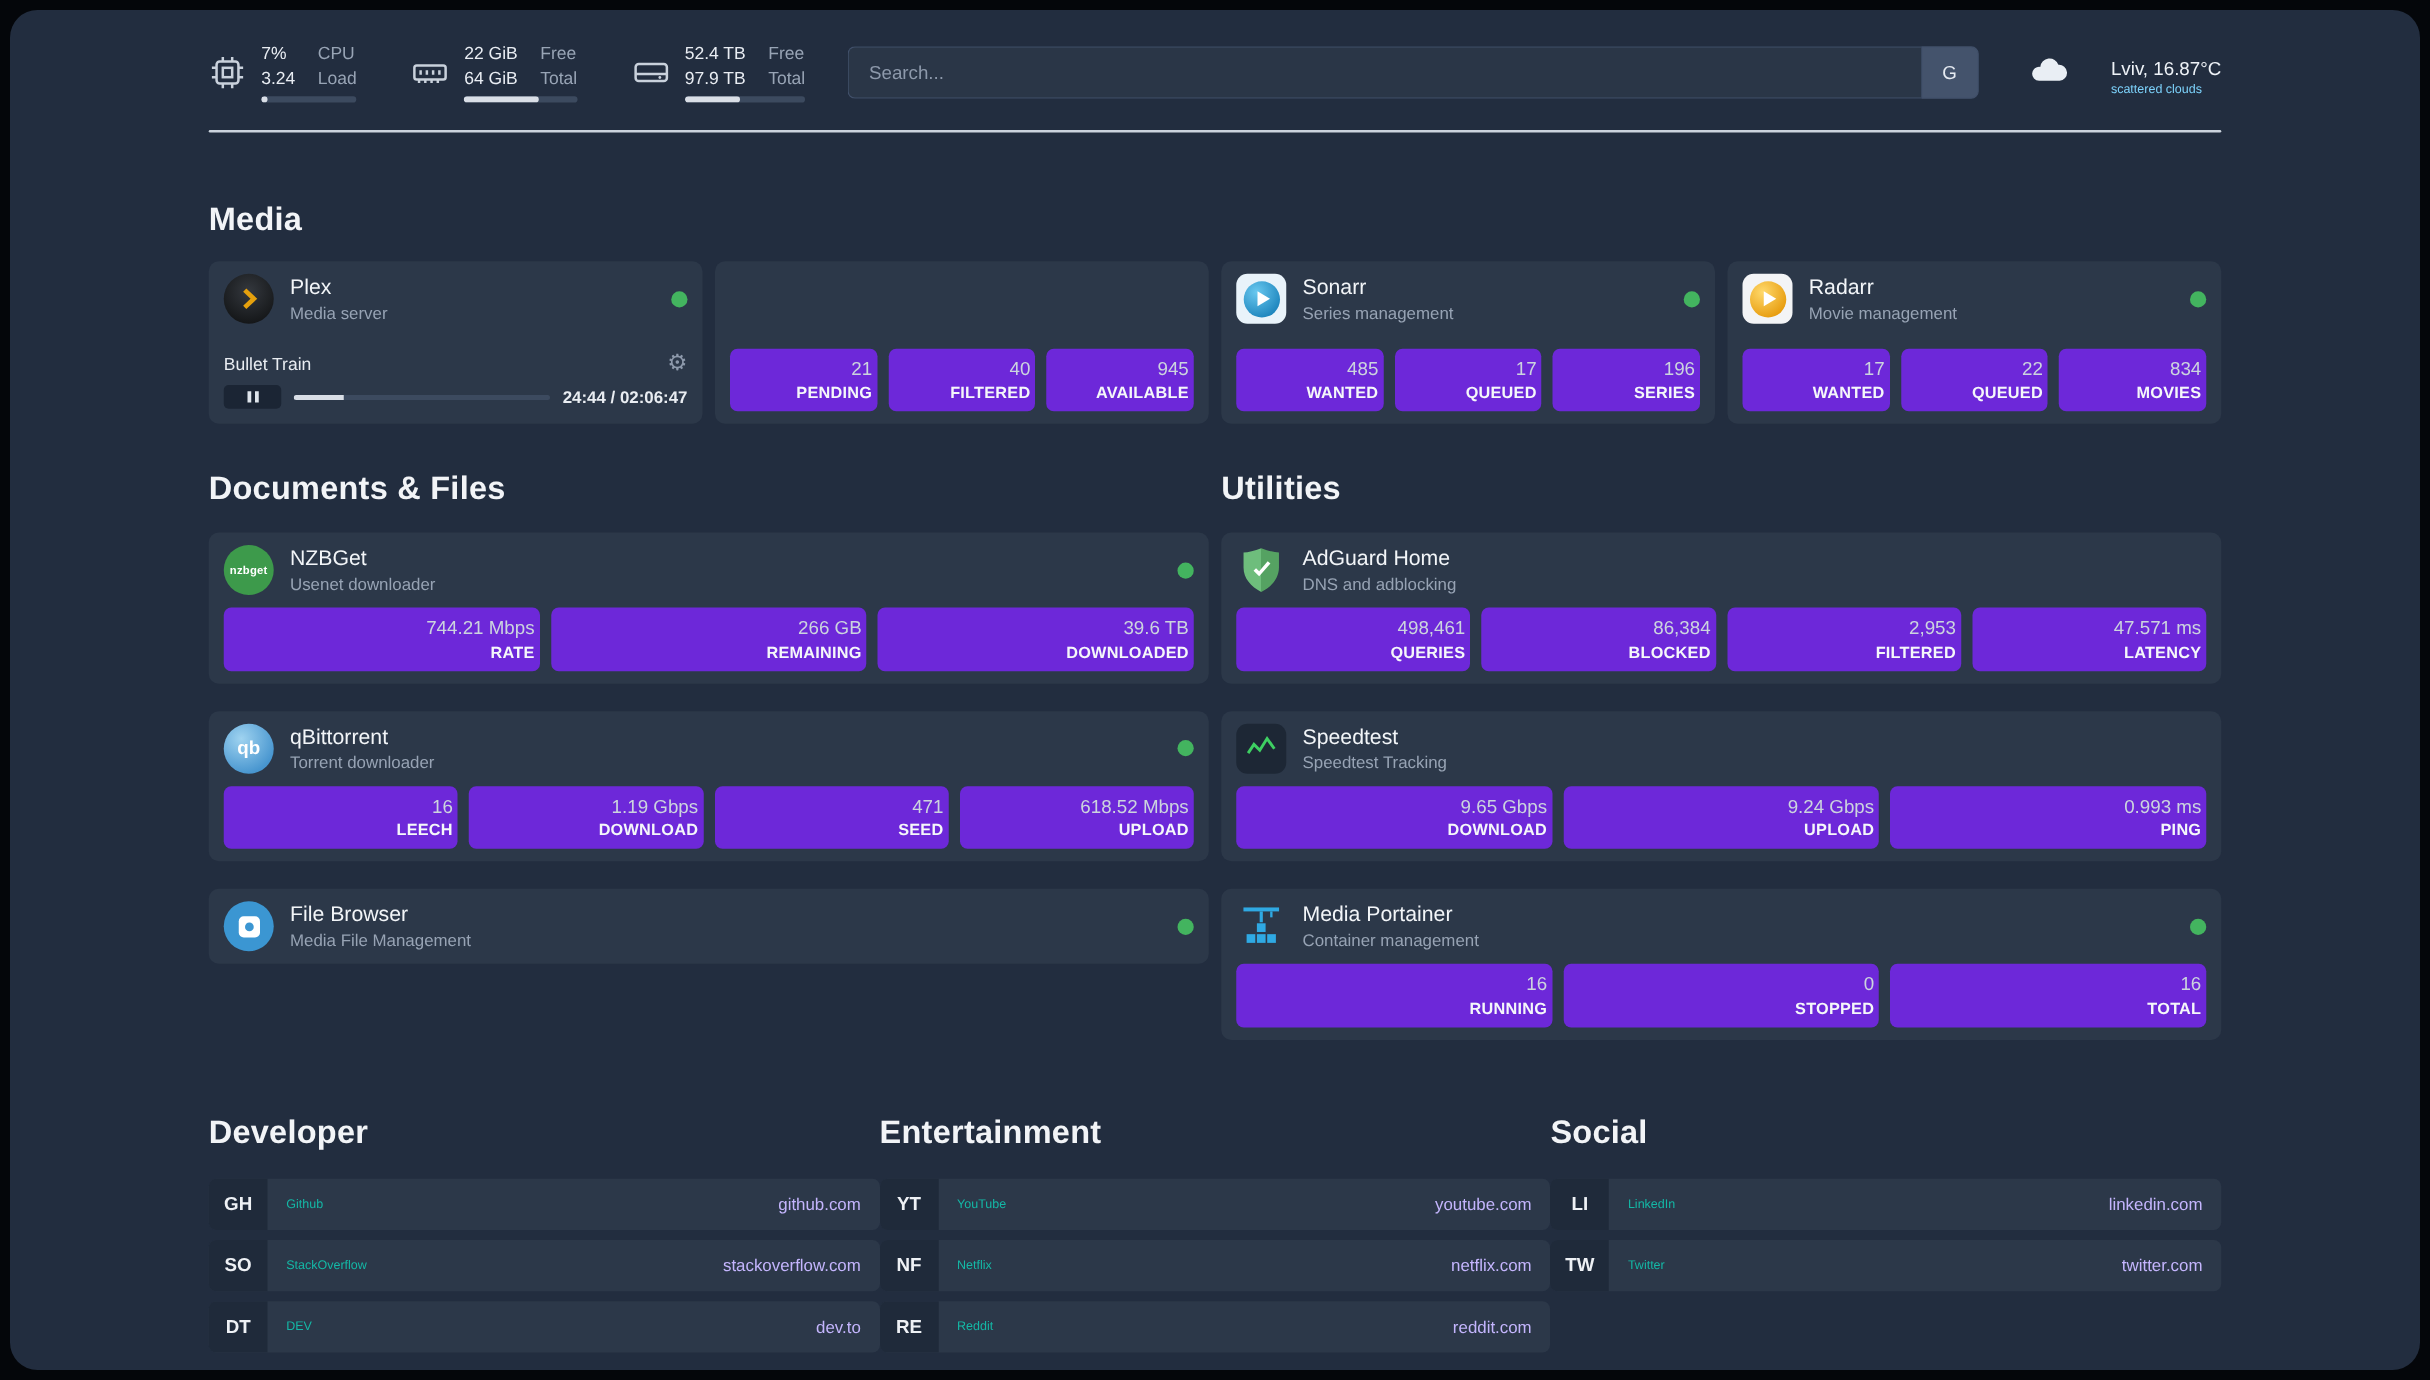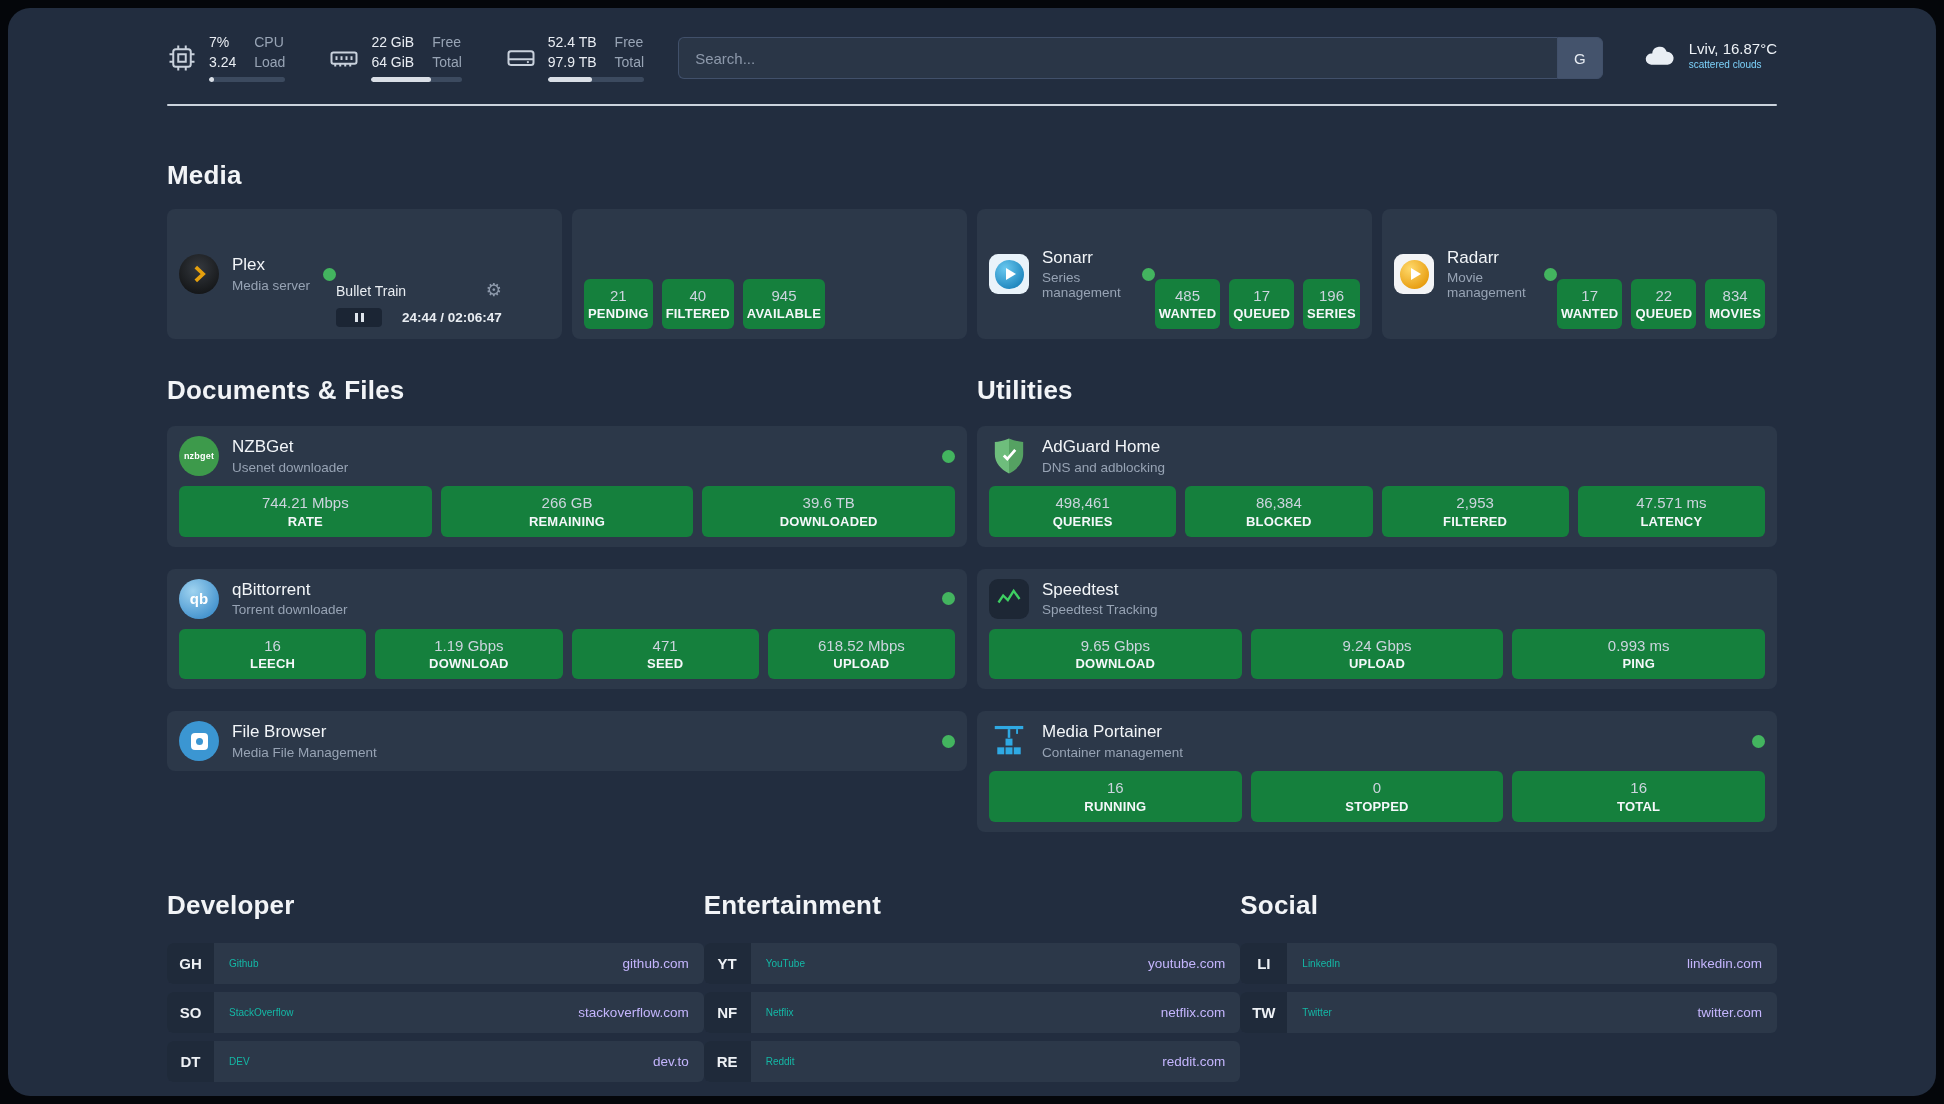--- a/index.html
+++ b/index.html
@@ -15,40 +15,40 @@
 .m-rows{display:flex;gap:18px}
 .m-col{display:flex;flex-direction:column;gap:2px;font-size:14px;line-height:1.25;white-space:nowrap}
 .m-col.vals{color:#e9edf3}
 .m-col.labs{color:#98a4b5}
 .m-bar{height:5px;border-radius:3px;background:#3c4a5f;overflow:hidden}
 .m-bar i{display:block;height:100%;background:#d9dee6;border-radius:3px}
 .searchwrap{flex:1;display:flex;height:42px}
 .searchwrap input{flex:1;background:#2a3647;border:1px solid #41506a;border-right:none;border-radius:6px 0 0 6px;color:#dfe5ec;font-size:15px;padding:0 16px;outline:none;font-family:inherit}
 .searchwrap input::placeholder{color:#8d99ab}
 .gbtn{width:46px;background:#44536c;border:1px solid #41506a;border-radius:0 6px 6px 0;color:#e6ebf2;font-size:15px;cursor:pointer;font-family:inherit}
-.weather{display:flex;align-items:flex-start;gap:8px;color:#eef2f7}
+.weather{display:flex;align-items:flex-end;gap:28px;color:#eef2f7}
 .weather .w1{font-size:15px}
 .weather .w2{font-size:10px;margin-top:2px;color:#7dd3fc}
 .divider{height:2px;background:#cbd3dd;border-radius:1px;margin-top:22px}
 
 
 h2.sec{color:#f2f4f7;font-size:26px;font-weight:700;letter-spacing:.2px}
 .sec-media{margin-top:54px}
 .grid4{display:grid;grid-template-columns:repeat(4,1fr);gap:10px;margin-top:18px}
 .card{background:#2c3849;border-radius:8px;padding:10px 12px;cursor:pointer}
-.grid4 .card{height:130px;display:flex;flex-direction:row}
+.grid4 .card{height:130px;display:flex;flex-direction:column}
 .card-head{display:flex;align-items:center;gap:13px}
 .tile{width:40px;height:40px;border-radius:50%;display:flex;align-items:center;justify-content:center;flex:0 0 auto;position:relative}
 .tile-sq{border-radius:9px}
 .app-name{color:#f2f5f8;font-size:17px;font-weight:500;line-height:1.2}
 .app-sub{color:#97a3b4;font-size:13.5px;margin-top:2px}
 .dot{width:13px;height:13px;border-radius:50%;background:#43b45f;margin-left:auto;flex:0 0 auto}
 .stats{display:flex;gap:9px;margin-top:10px}
 .grid4 .stats{margin-top:auto}
-.stat{flex:1;background:#15803d;border-radius:6px;text-align:center;padding:7px 4px 8px}
+.stat{flex:1;background:#6d28d9;border-radius:6px;text-align:right;padding:7px 4px 8px}
 .stat-v{color:#ccd4de;font-size:15px;line-height:1.3;white-space:nowrap}
 .stat-l{color:#f5f7fa;font-size:13px;font-weight:700;margin-top:1px;letter-spacing:.2px}
 
 
 .player{margin-top:auto;padding-bottom:2px}
 .player-top{display:flex;align-items:flex-end;color:#e9edf2;font-size:14px}
 .gear{margin-left:auto;color:#8d99ab;font-size:18px;line-height:1;cursor:pointer}
 .player-row{display:flex;align-items:center;gap:10px;margin-top:9px}
 .pause{width:46px;height:19px;border-radius:4px;background:#1b2534;border:none;display:flex;align-items:center;justify-content:center;gap:3px;cursor:pointer}
 .pause i{width:3px;height:9px;background:#dfe5ec;display:block}

